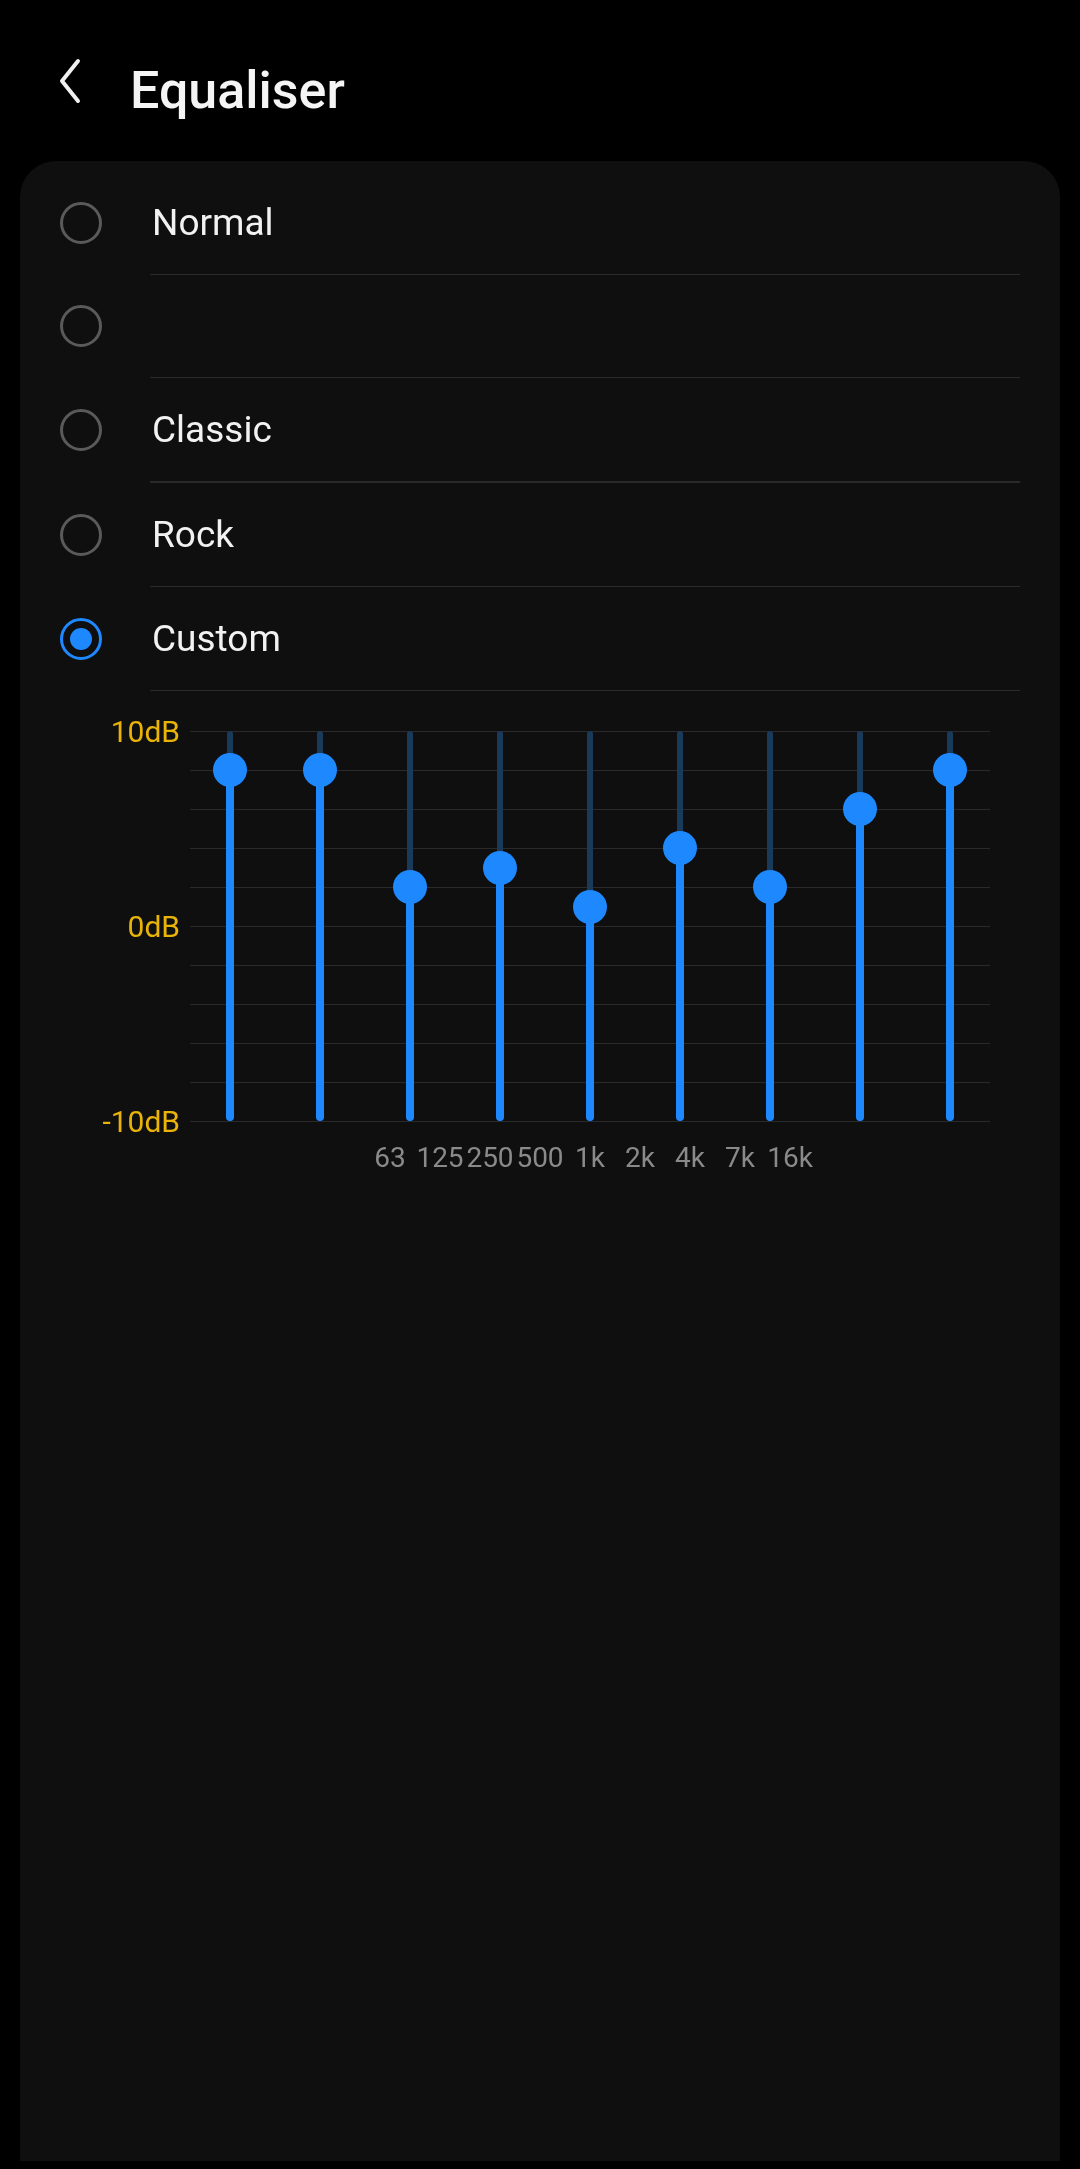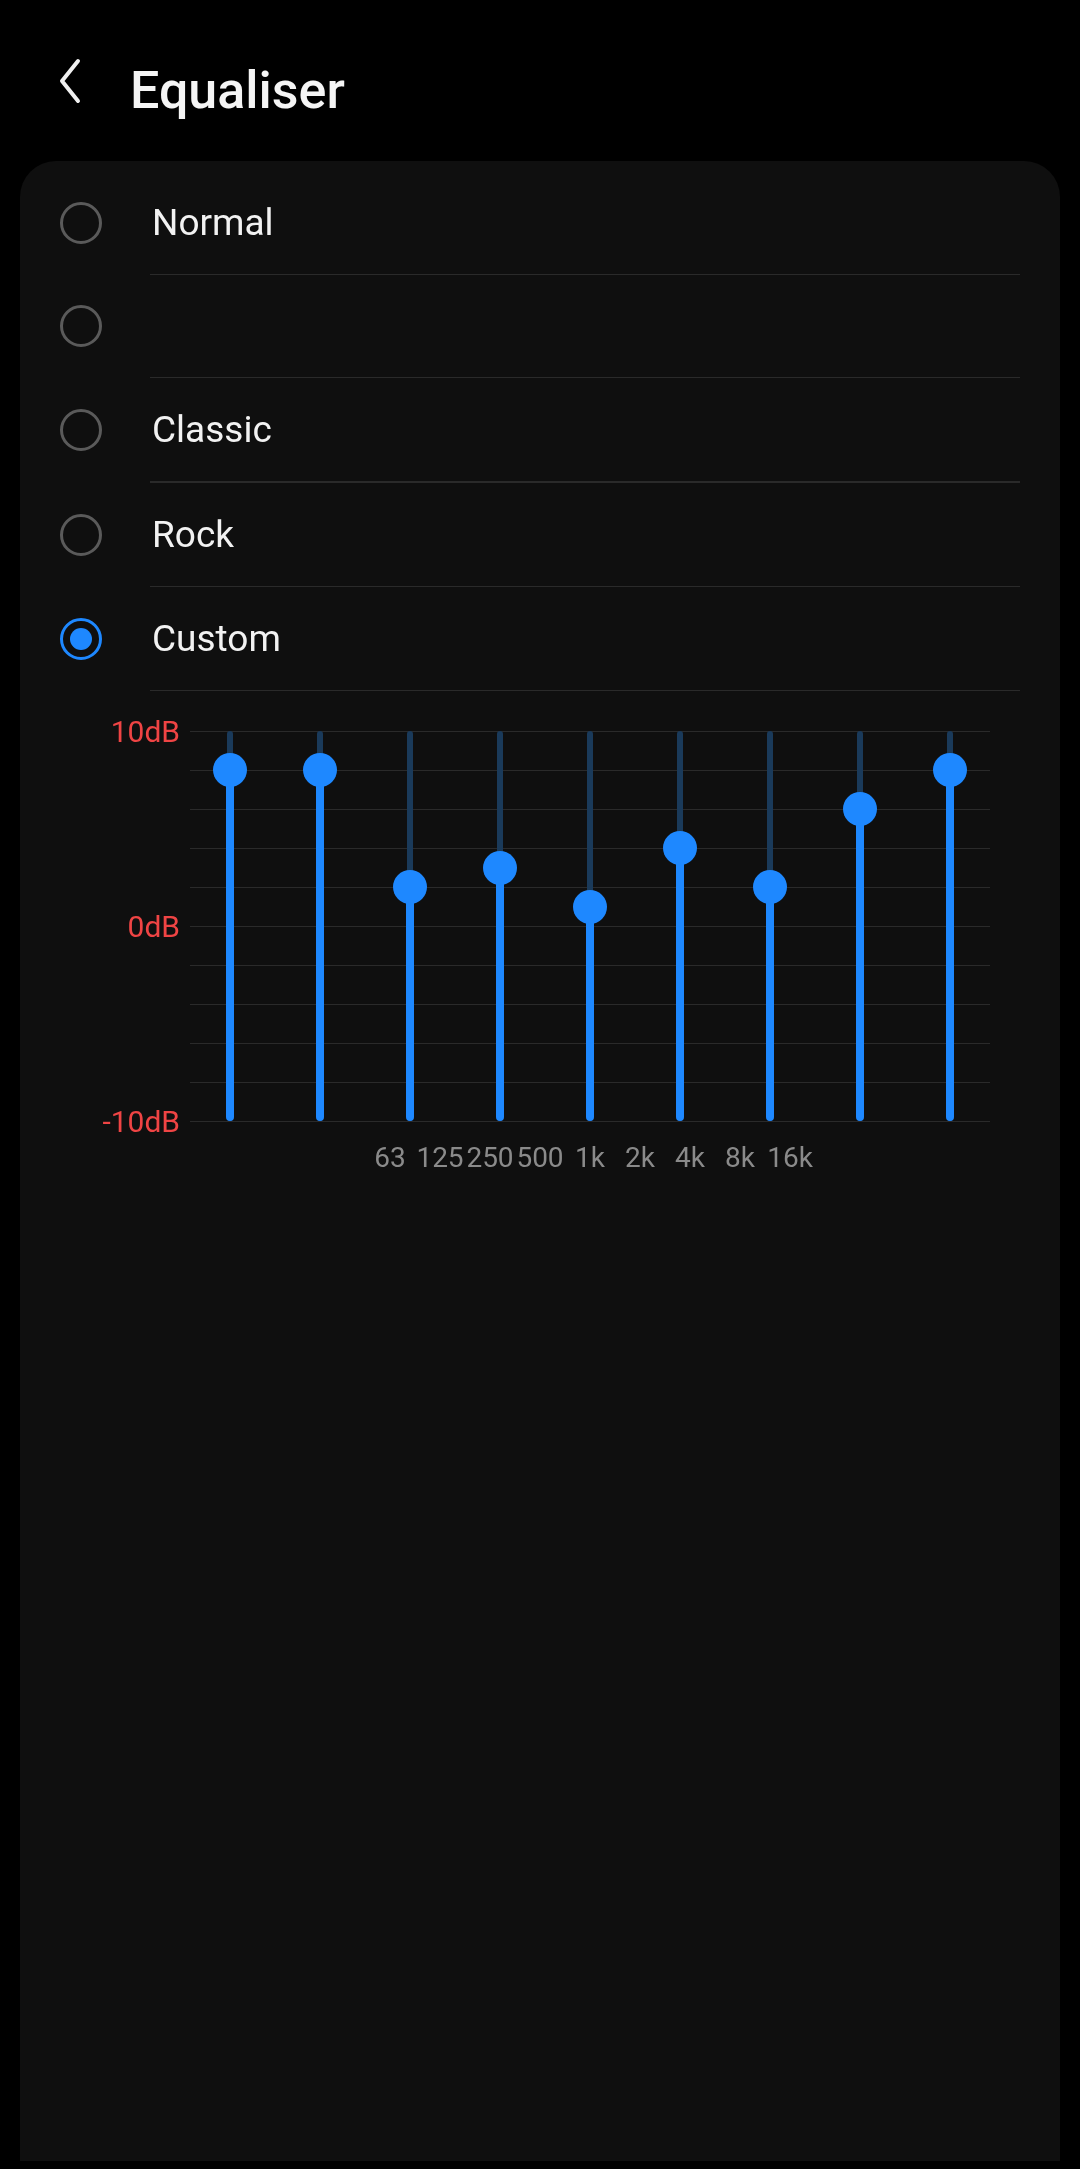--- a/index.html
+++ b/index.html
@@ -109,21 +109,21 @@
     left: 50px;
     top: 0;
     width: 110px;
     height: 100%;
   }
 
   .ylab {
     position: absolute;
     right: 0;
     font-size: 30px;
-    color: #ef4444;
+    color: #eab308;
     transform: translateY(-50%);
     text-align: right;
   }
 
   .chart-area {
     position: relative;
     margin-left: 130px;
     margin-right: 30px;
     height: 390px;
   }
@@ -330,17 +330,17 @@
         </div>
     </div>
     <div class="x-labels" id="x-labels">
         <div class="xlab">63</div>
         <div class="xlab">125</div>
         <div class="xlab">250</div>
         <div class="xlab">500</div>
         <div class="xlab">1k</div>
         <div class="xlab">2k</div>
         <div class="xlab">4k</div>
-        <div class="xlab">8k</div>
+        <div class="xlab">7k</div>
         <div class="xlab">16k</div>
       </div>
   </div>
 </div>
 
 </body></html>

